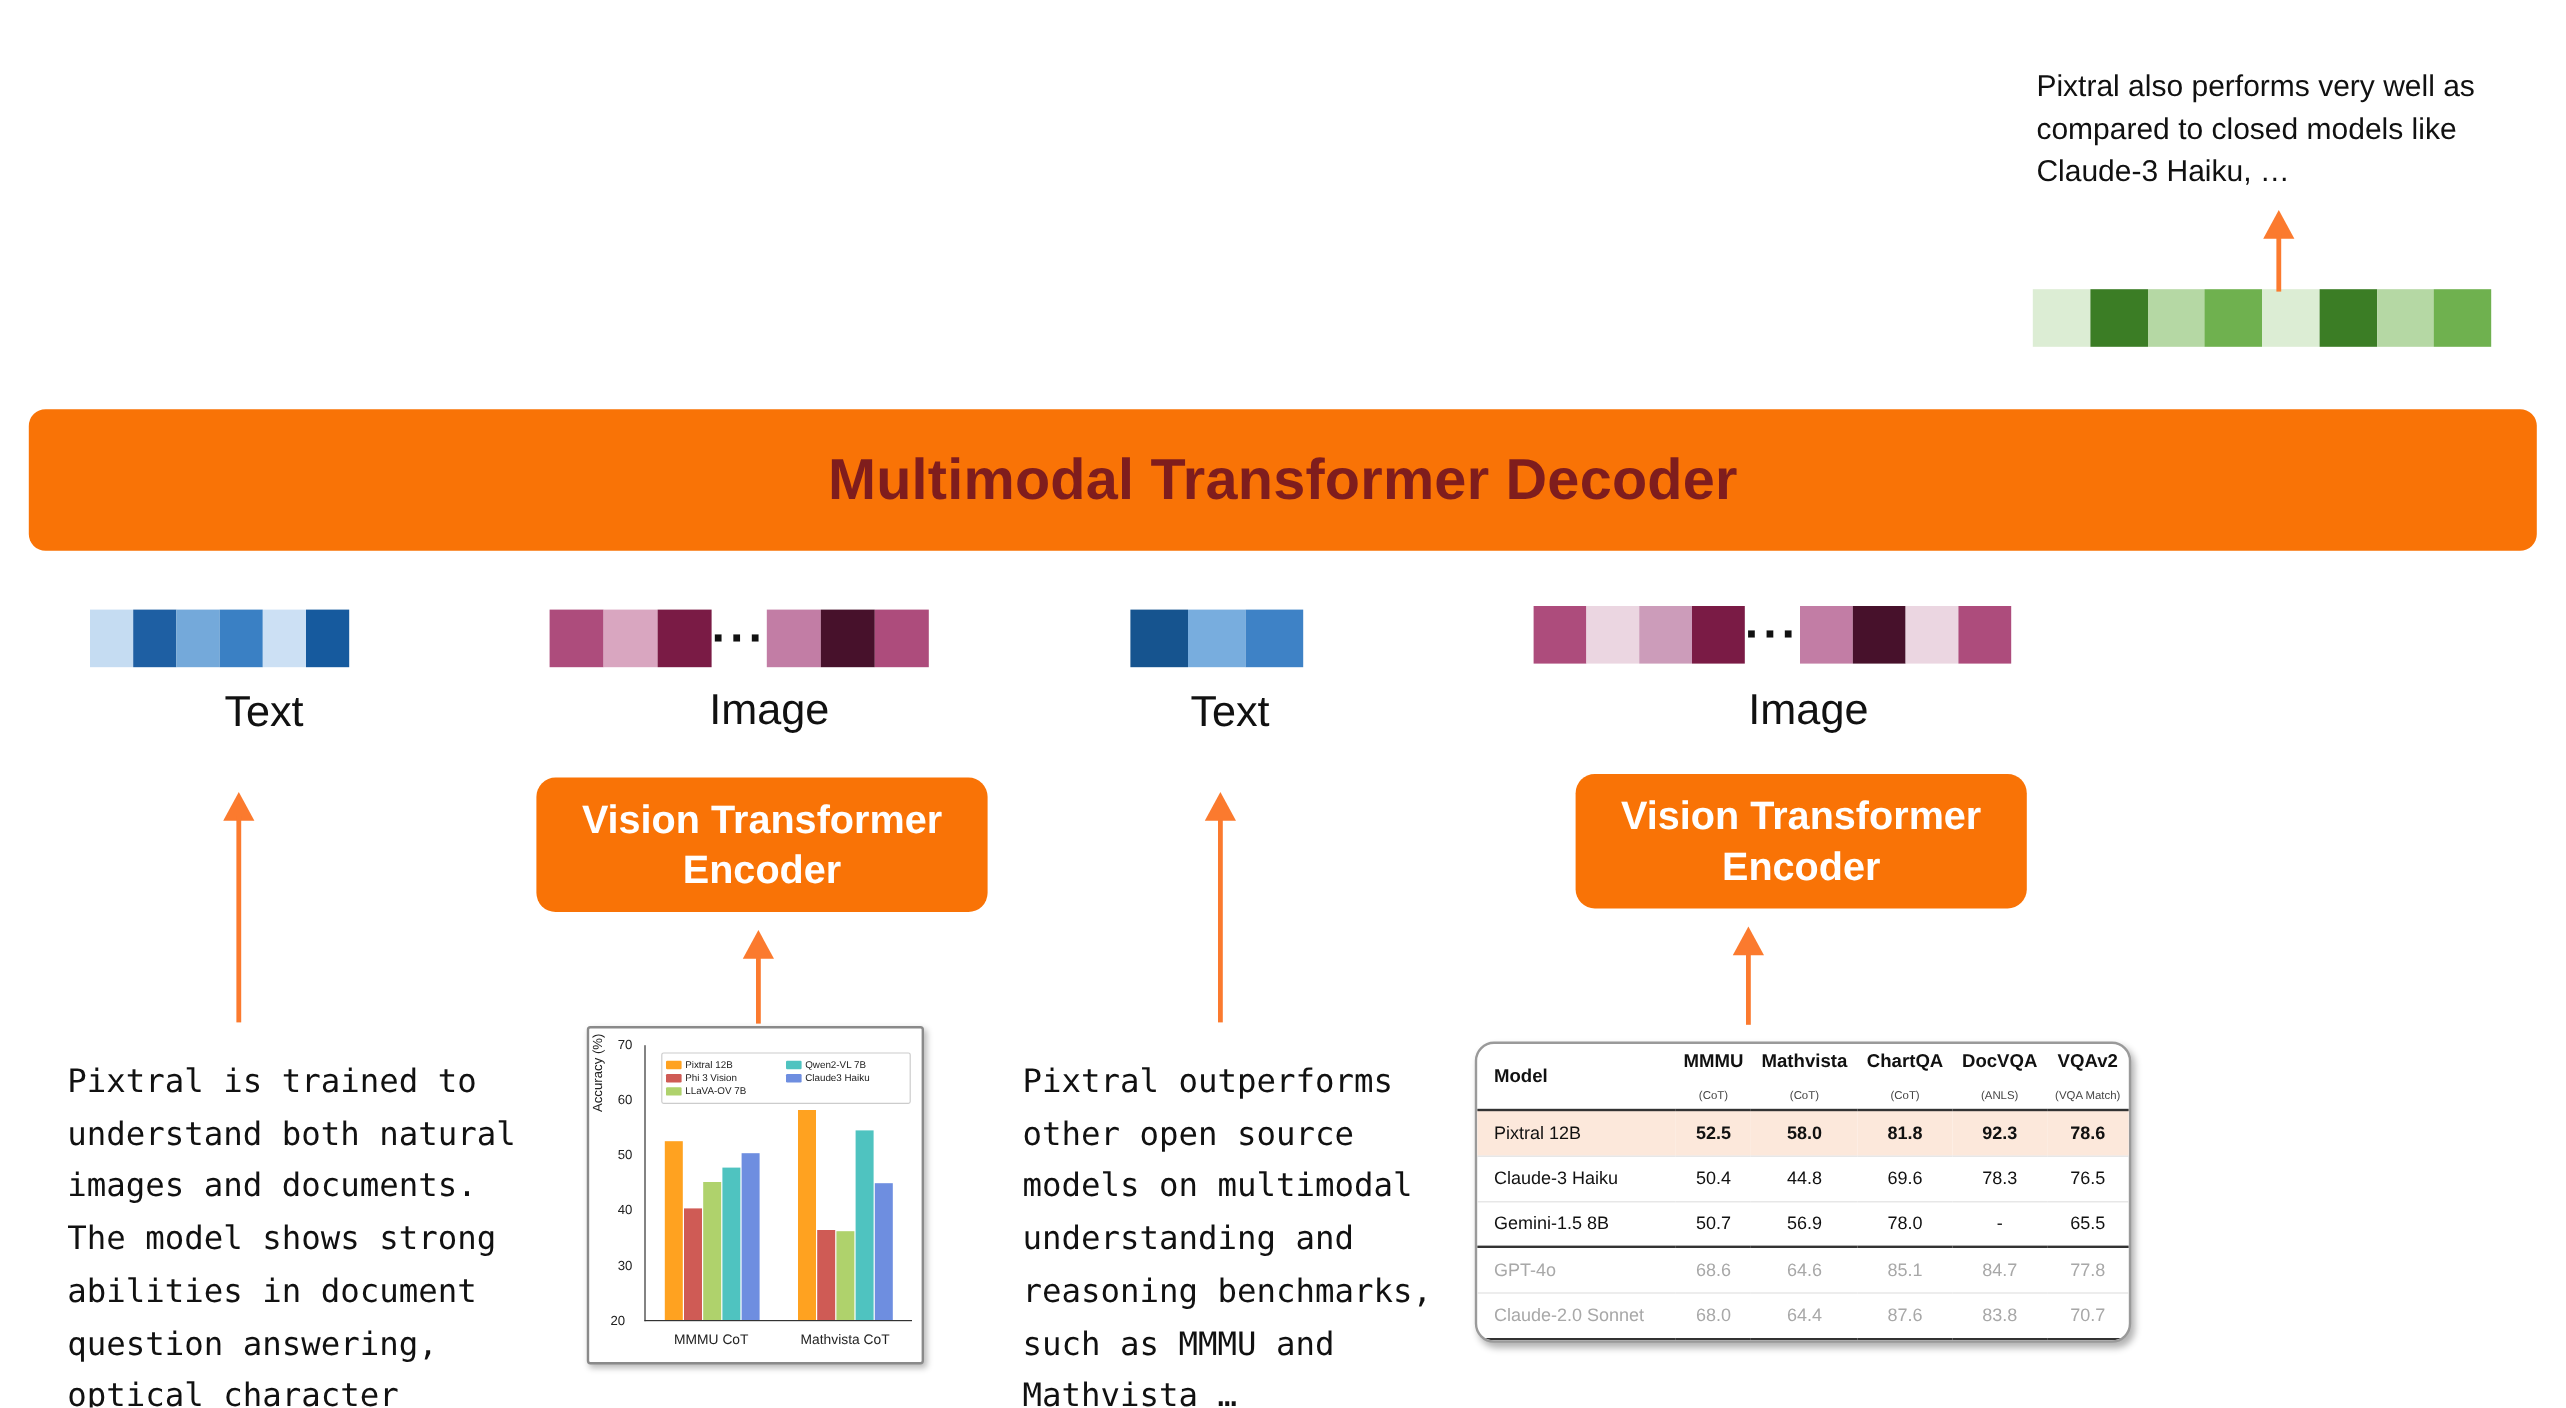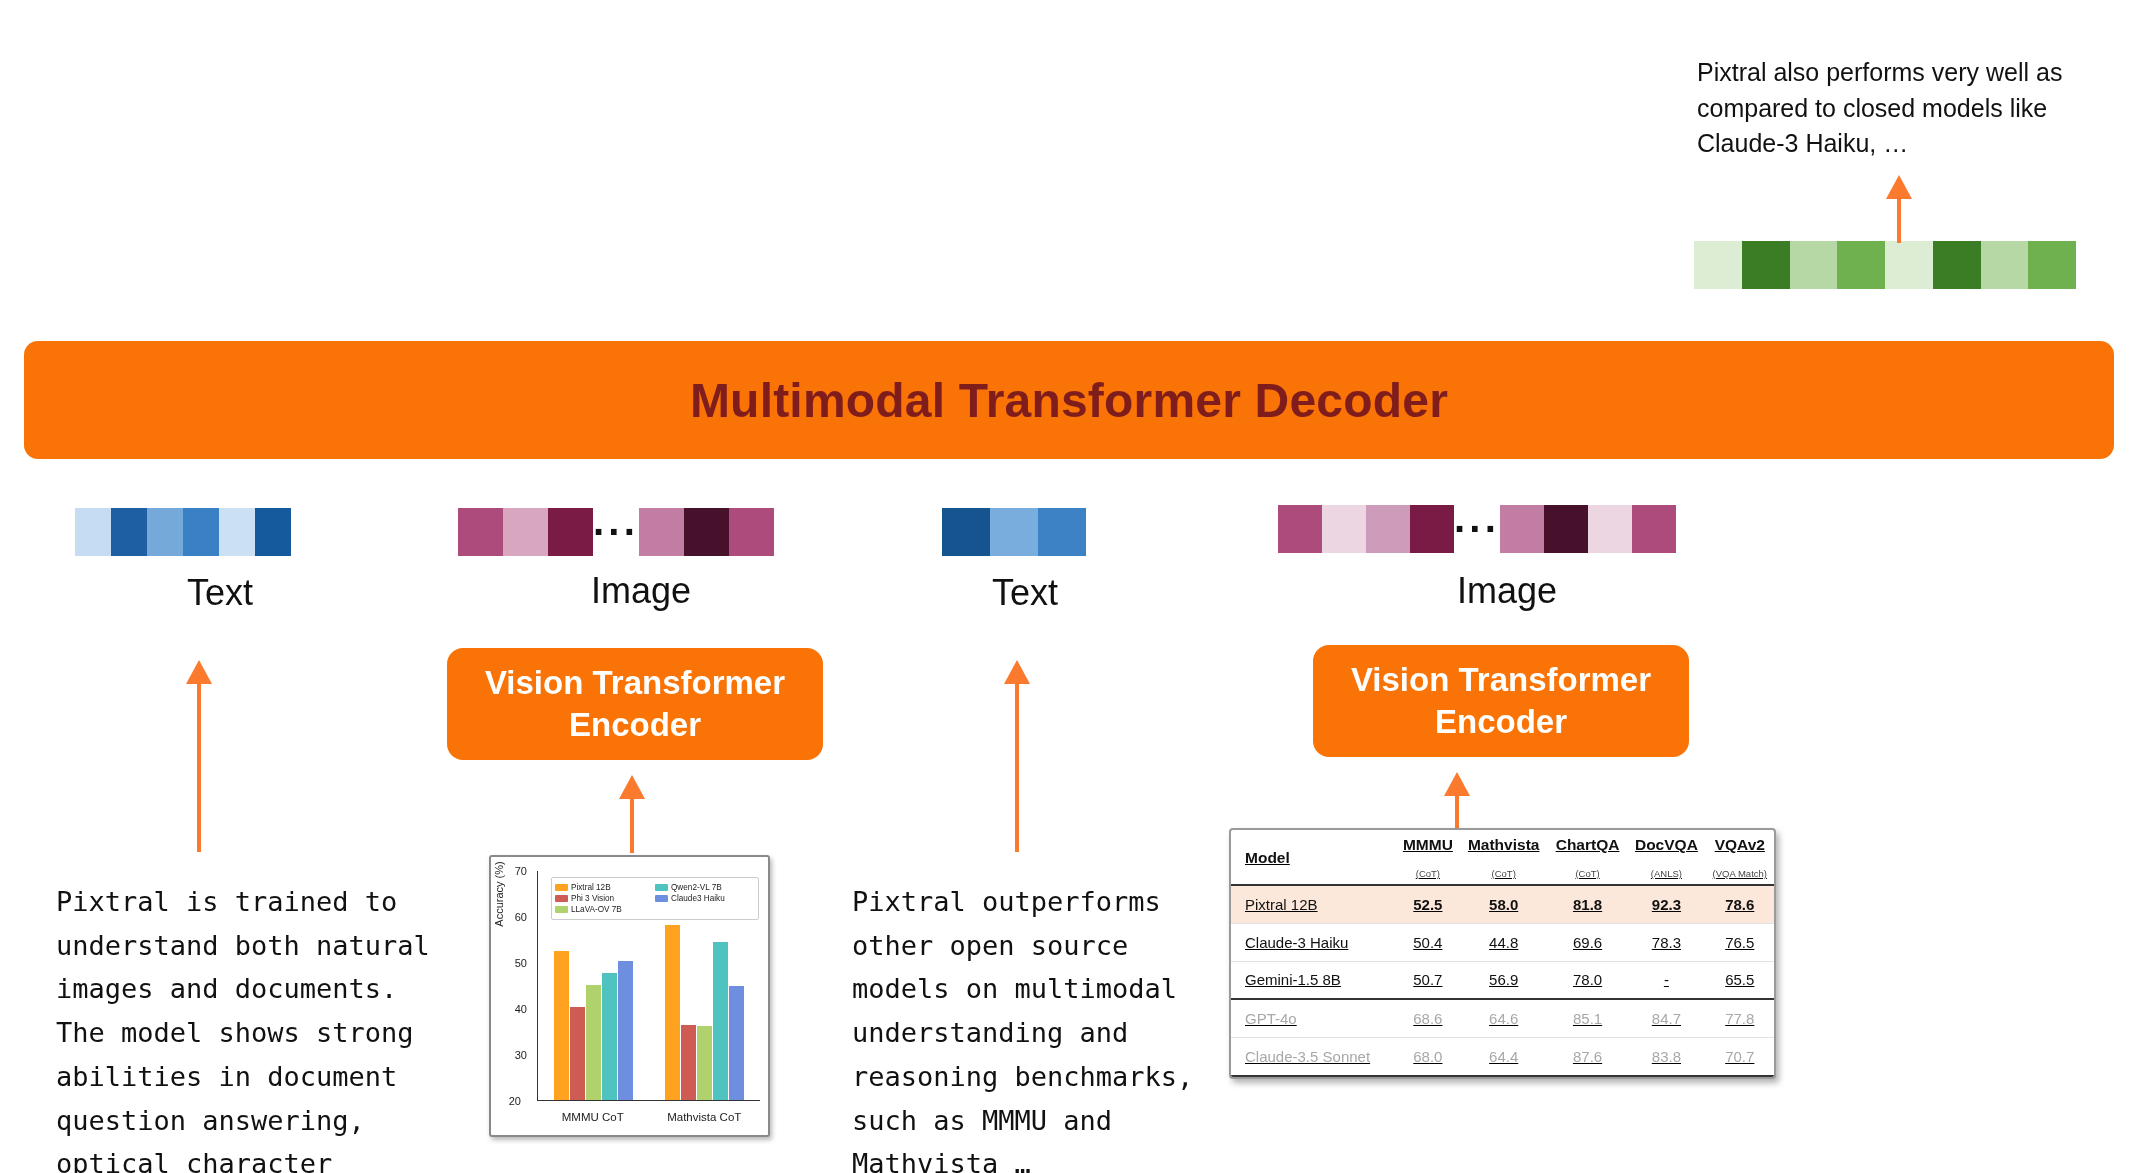--- a/index.html
+++ b/index.html
@@ -68,23 +68,23 @@
   .c-xtick{position:absolute;bottom:12px;font-size:11.5px;color:#222;
            text-align:center;transform:translateX(-50%);white-space:nowrap;}
   .c-legend{position:absolute;left:60px;top:20px;width:200px;
             background:#fff;border:1px solid #ccc;border-radius:2px;padding:4px 3px;
             display:flex;flex-wrap:wrap;}
   .c-legend .li{width:50%;display:flex;align-items:center;gap:3px;margin:1px 0;}
   .c-legend .sw{width:13px;height:7px;flex:0 0 auto;border-radius:1px;}
   .c-legend .lt{font-size:8.2px;color:#222;white-space:nowrap;}
 
   
-  .tablebox{position:absolute;left:1229px;top:828px;width:543px;height:247px;
-            background:#fff;border:2px solid #9a9a9a;border-radius:4px;
-            box-shadow:3px 4px 6px rgba(0,0,0,.3);overflow:hidden;text-decoration:underline;}
+  .tablebox{position:absolute;left:1229px;top:868px;width:543px;height:247px;
+            background:#fff;border:2px solid #9a9a9a;border-radius:16px;
+            box-shadow:3px 4px 6px rgba(0,0,0,.3);overflow:hidden;}
   table.res{border-collapse:collapse;width:100%;height:100%;
             font-family:"Liberation Sans",sans-serif;}
   table.res th{font-size:15.5px;font-weight:bold;color:#111;padding:6px 2px 5px 2px;
                text-align:center;vertical-align:middle;border-bottom:2.2px solid #333;}
   table.res th.modelh{text-align:left;padding-left:14px;}
   table.res th .sub{display:block;font-size:9.5px;font-weight:normal;color:#444;
                     margin-top:14px;}
   table.res td{font-size:15px;color:#111;padding:6px 2px;text-align:center;
                border-bottom:1px solid #e2e2e2;}
   table.res td.name{text-align:left;padding-left:14px;white-space:nowrap;}
@@ -301,21 +301,21 @@
           </tr>
           <tr class="dim">
             <td class="name">GPT-4o</td>
             <td>68.6</td>
             <td>64.6</td>
             <td>85.1</td>
             <td>84.7</td>
             <td>77.8</td>
           </tr>
           <tr class="dim last">
-            <td class="name">Claude-3.5 Sonnet</td>
+            <td class="name">Claude-2.0 Sonnet</td>
             <td>68.0</td>
             <td>64.4</td>
             <td>87.6</td>
             <td>83.8</td>
             <td>70.7</td>
           </tr>
         </tbody>
     </table>
   </div>
 

